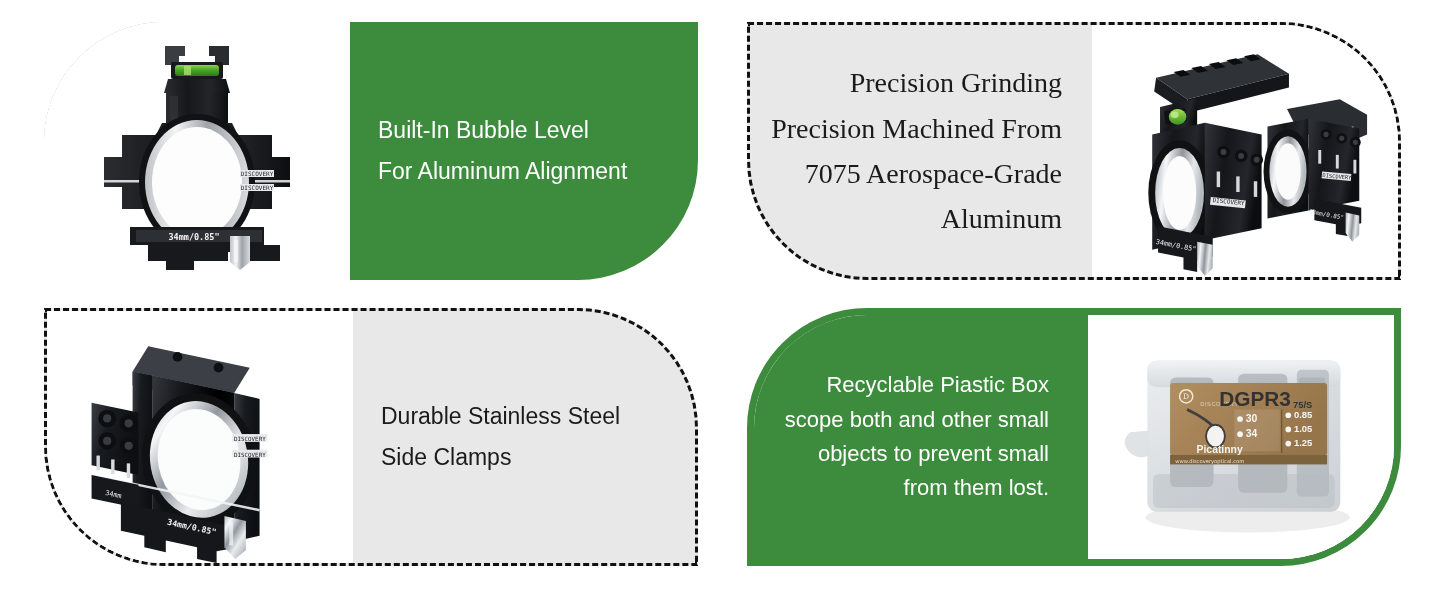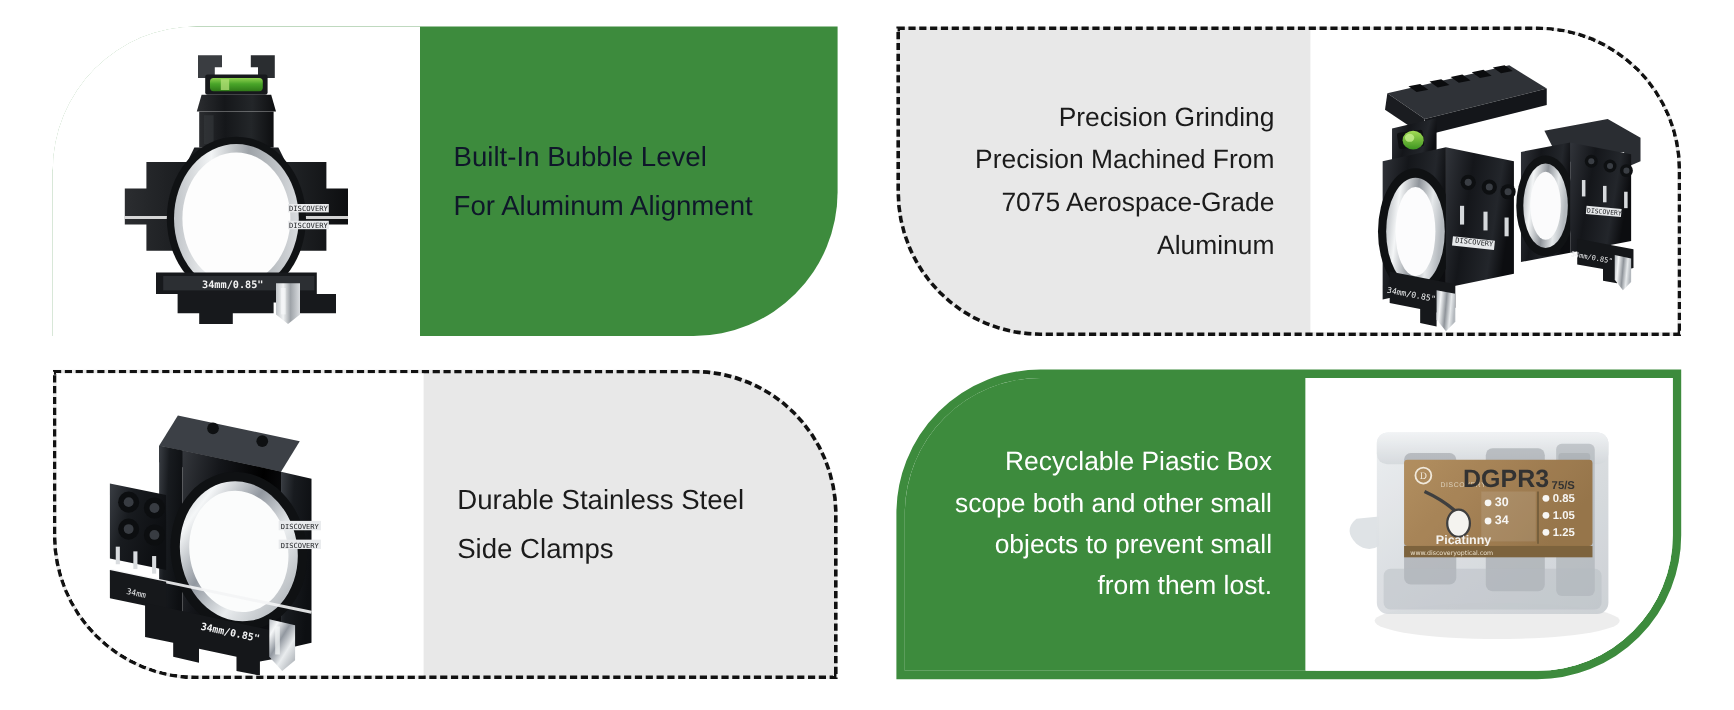--- a/index.html
+++ b/index.html
@@ -44,21 +44,21 @@
   
   .caption {
     flex: 1 1 auto;
     display: flex;
     flex-direction: column;
     justify-content: center;
     font-size: 23px;
     line-height: 1.78;
     white-space: nowrap;
   }
-  .caption.on-green { color: #0f172a; }
+  .caption.on-green { color: #ffffff; }
   .caption.on-grey  { color: #1b1b1b; }
   .cap-left   { align-items: flex-start; padding-left: 28px; }
   .cap-right  { align-items: flex-end;  padding-right: 30px; }
   .line { display: block; }
 
   
   .art { position: absolute; inset: 0; }
   .art svg { display: block; width: 100%; height: 100%; }
 </style>
 </head>
@@ -128,21 +128,21 @@
     </div>
 
     <div class="caption on-green cap-left">
       <span class="line">Built-In Bubble Level</span>
       <span class="line">For Aluminum Alignment</span>
     </div>
   </div>
 
   <div class="panel grey r-tr-bl" style="left:747px; top:22px; width:654px; height:258px;">
 
-    <div class="caption on-grey cap-right" style="font-size:22px; line-height:1.62;">
+    <div class="caption on-grey cap-right" style="font-size:28px; line-height:1.62;font-family:Liberation Serif, serif;">
       <span class="line">Precision Grinding</span>
       <span class="line">Precision Machined From</span>
       <span class="line">7075 Aerospace-Grade</span>
       <span class="line">Aluminum</span>
     </div>
 
     <div class="photo" style="width:306px; height:100%;">
       <div class="art">
         <svg viewBox="0 0 306 258" preserveAspectRatio="xMidYMid meet">
           <defs>
@@ -309,21 +309,21 @@
 
     <div class="caption on-grey cap-left">
       <span class="line">Durable Stainless Steel</span>
       <span class="line">Side Clamps</span>
     </div>
   </div>
 
   <div class="panel greenline r-tl-br" style="left:747px; top:308px; width:654px; height:258px;">
 
     <div class="caption cap-right" style="background:#3d8b3d; color:#ffffff; font-size:22px; line-height:1.56;
-                margin:-7px 0 -7px -7px; padding-right:28px; padding-left:26px;
+                margin:-7px 0 -7px -7px; padding-right:39px; padding-left:26px;
                 border-radius:120px 0 0 0;">
       <span class="line">Recyclable Piastic Box</span>
       <span class="line">scope both and other small</span>
       <span class="line">objects to prevent small</span>
       <span class="line">from them lost.</span>
     </div>
 
     <div class="photo" style="width:306px; height:100%;">
       <div class="art">
         <svg viewBox="0 0 306 258" preserveAspectRatio="xMidYMid meet">

